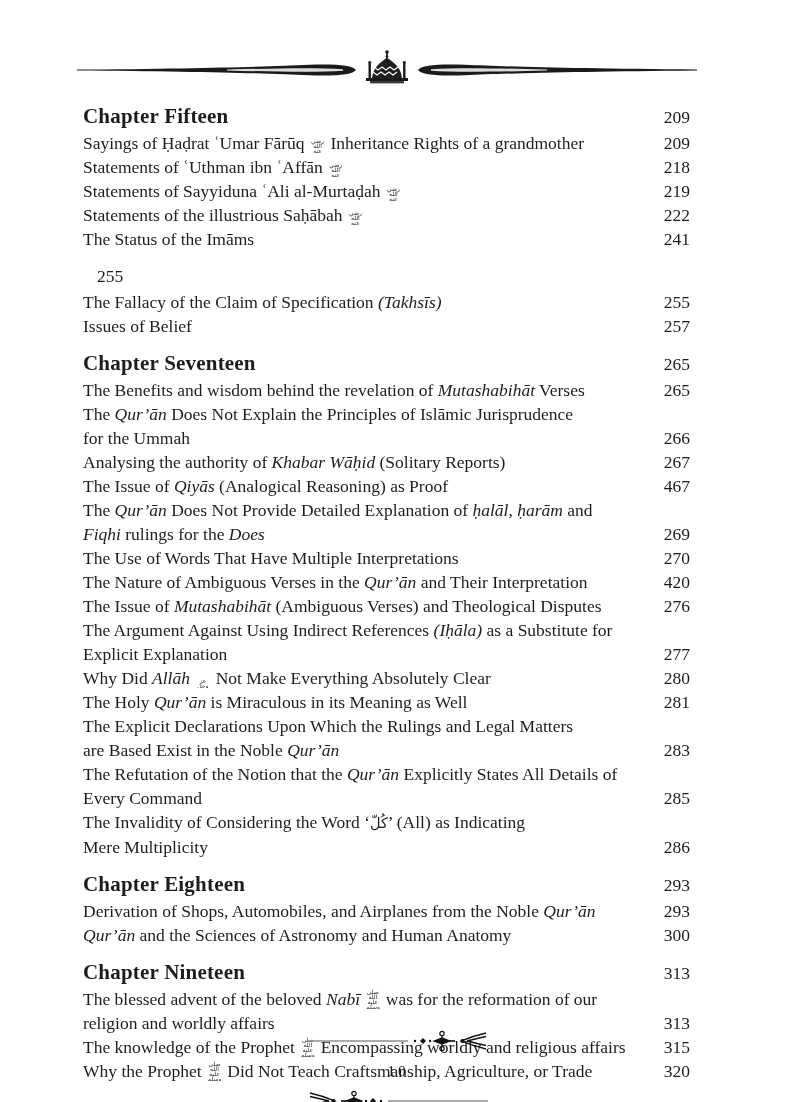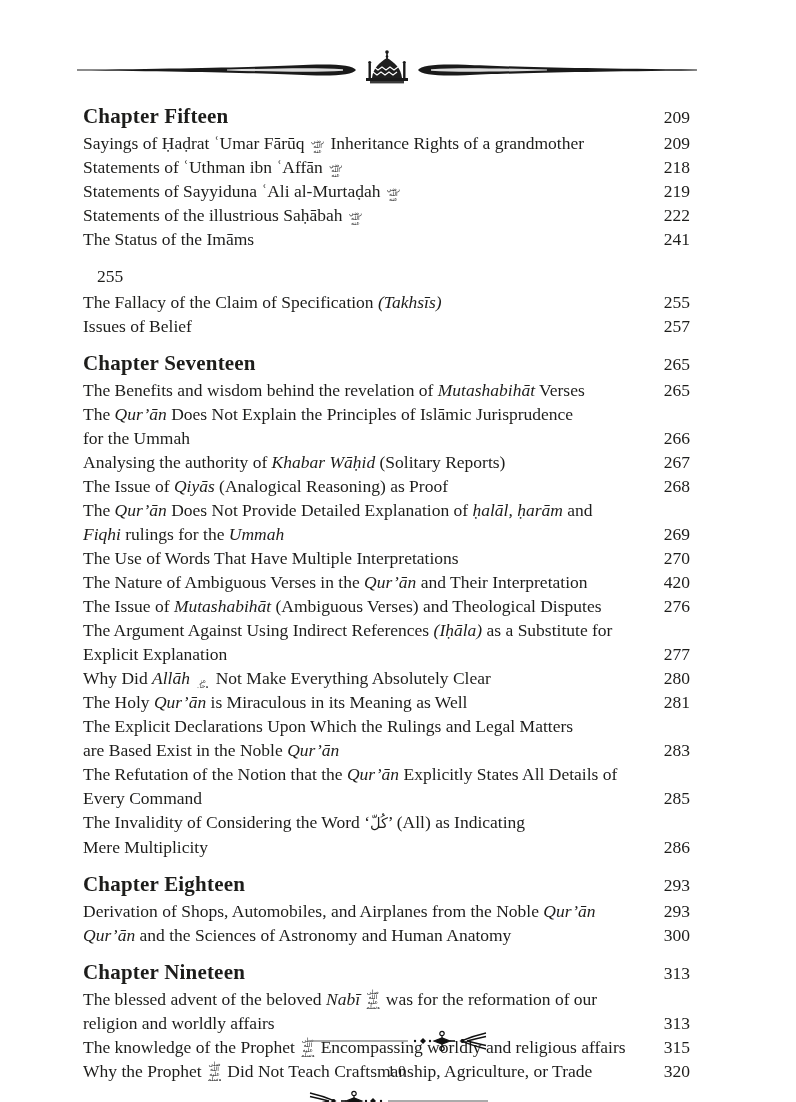--- a/index.html
+++ b/index.html
@@ -119,27 +119,27 @@
       <div class="row">
         <span class="entry-text">for the Ummah</span>
         <span class="pagenum">266</span>
       </div>
       <div class="row">
         <span class="entry-text">Analysing the authority of <i class="it">Khabar Wāḥid</i> (Solitary Reports)</span>
         <span class="pagenum">267</span>
       </div>
       <div class="row">
         <span class="entry-text">The Issue of <i class="it">Qiyās</i> (Analogical Reasoning) as Proof</span>
-        <span class="pagenum">268</span>
+        <span class="pagenum">467</span>
       </div>
       <div class="row">
         <span class="entry-text">The <i class="it">Qur’ān</i> Does Not Provide Detailed Explanation of <i class="it">ḥalāl, ḥarām</i> and</span>
       </div>
       <div class="row">
-        <span class="entry-text"><i class="it">Fiqhi</i> rulings for the <i class="it">Ummah</i></span>
+        <span class="entry-text"><i class="it">Fiqhi</i> rulings for the <i class="it">Does</i></span>
         <span class="pagenum">269</span>
       </div>
       <div class="row">
         <span class="entry-text">The Use of Words That Have Multiple Interpretations</span>
         <span class="pagenum">270</span>
       </div>
       <div class="row">
         <span class="entry-text">The Nature of Ambiguous Verses in the <i class="it">Qur’ān</i> and Their Interpretation</span>
         <span class="pagenum">420</span>
       </div>

